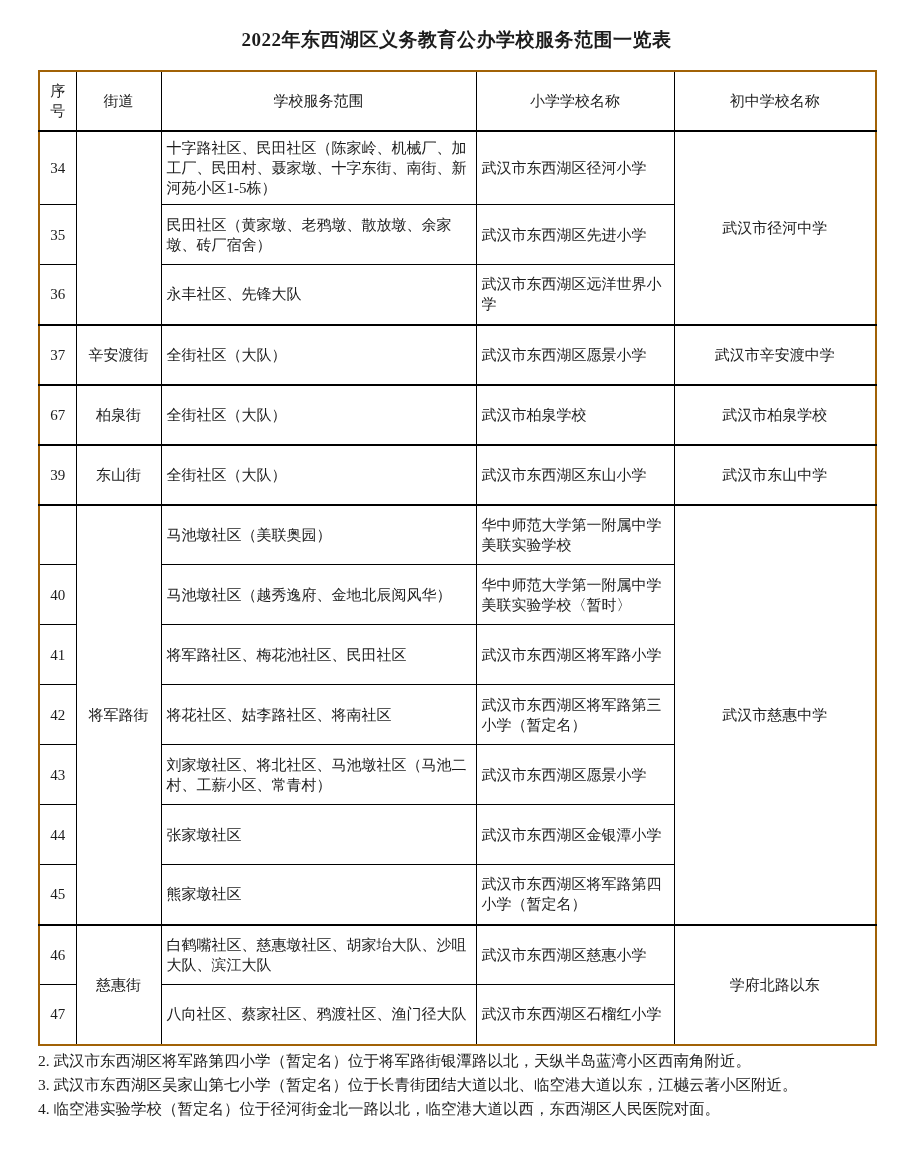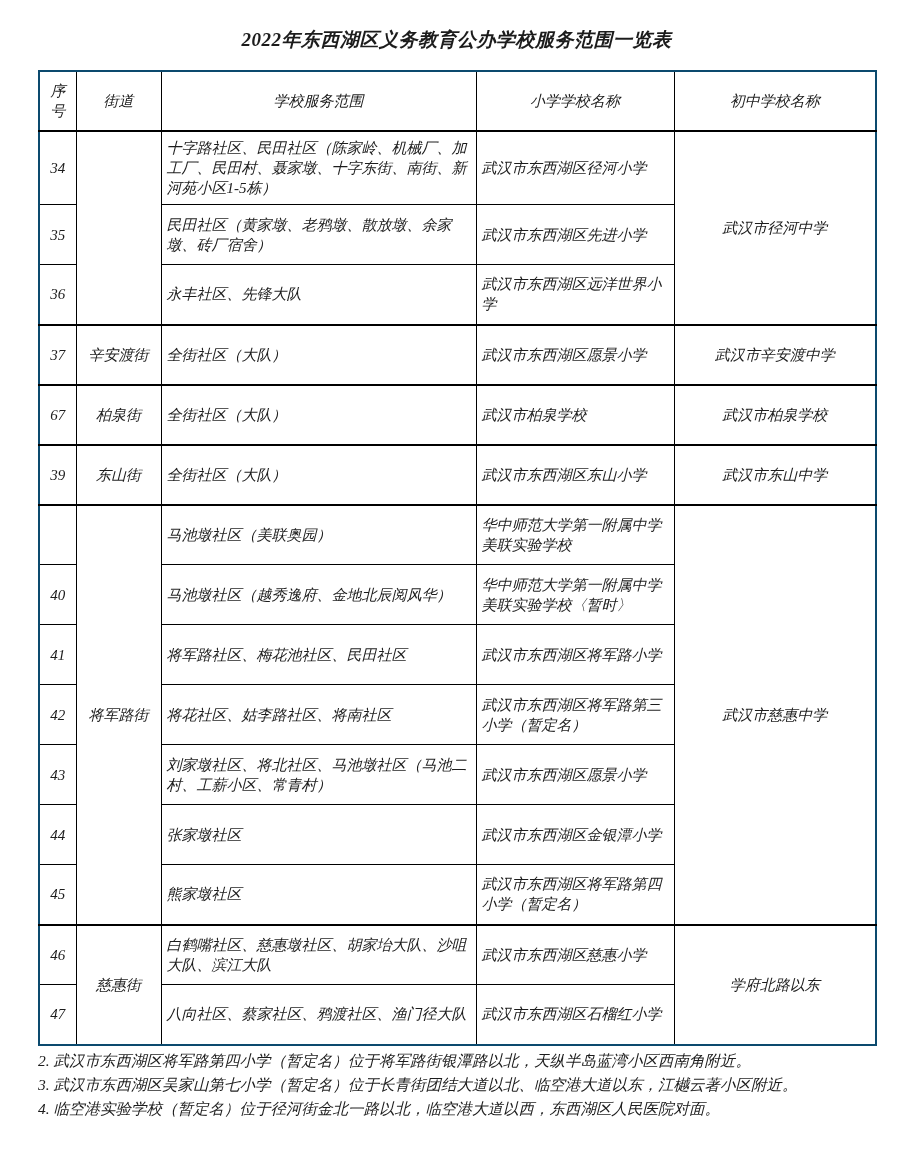--- a/index.html
+++ b/index.html
@@ -2,34 +2,34 @@
 <html><head>
 <meta charset="utf-8">
 <style>
   * { margin: 0; padding: 0; box-sizing: border-box; }
   html, body { background: #ffffff; }
   body {
     width: 902px; height: 1165px;
     font-family: "Liberation Serif", "DejaVu Serif", serif;
     color: #1c1c1c;
   }
-  .page { position: relative; width: 902px; height: 1165px; padding: 27px 25px 0 38px; overflow: hidden; font-style: italic; }
+  .page { position: relative; width: 902px; height: 1165px; padding: 27px 25px 0 38px; overflow: hidden; }
   .doc-title {
     text-align: center;
     font-size: 19px;
     font-weight: bold;
     letter-spacing: 0.5px;
     margin-bottom: 17px;
     width: 837px;
   }
   table.school-table {
     border-collapse: collapse;
     table-layout: fixed;
     width: 837px;
-    border: 2px solid #0c4a6e;
+    border: 2px solid #a16207;
   }
   .school-table th, .school-table td {
     border: 1px solid #000;
     padding: 6px 5px;
     font-size: 15px;
     line-height: 20px;
     vertical-align: middle;
     word-break: break-all;
   }
   .school-table thead tr { height: 60px; }

